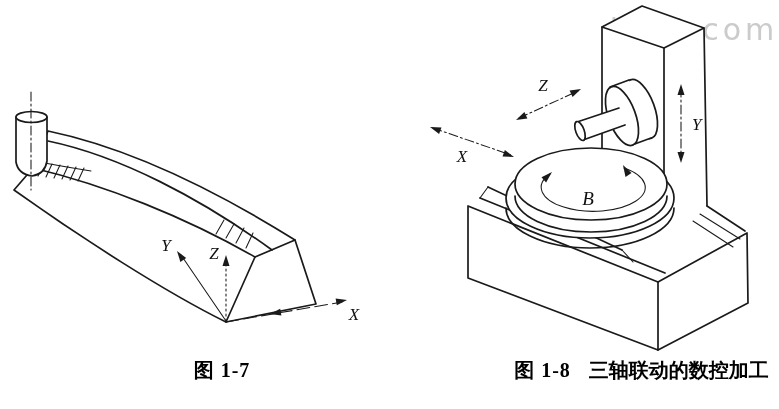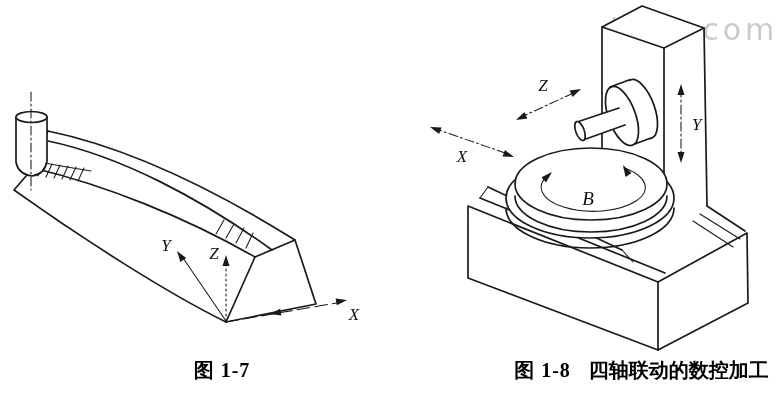--- a/index.html
+++ b/index.html
@@ -146,16 +146,16 @@
       <text class="axis-label" x="692" y="130" text-anchor="start">Y</text>
     </g>
   </g>
 </svg>
 
 <div class="caption" id="cap-left">
   <span class="num">图 1-7</span>
 </div>
 <div class="caption" id="cap-right">
   <span class="num">图 1-8</span>
-  <span>四轴联动的数控加工</span>
+  <span>三轴联动的数控加工</span>
 </div>
 
 </div>
 
 </body></html>

